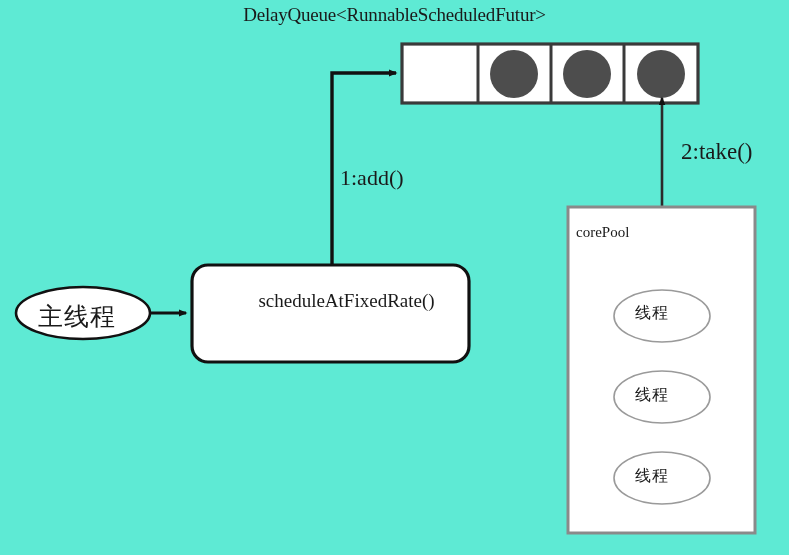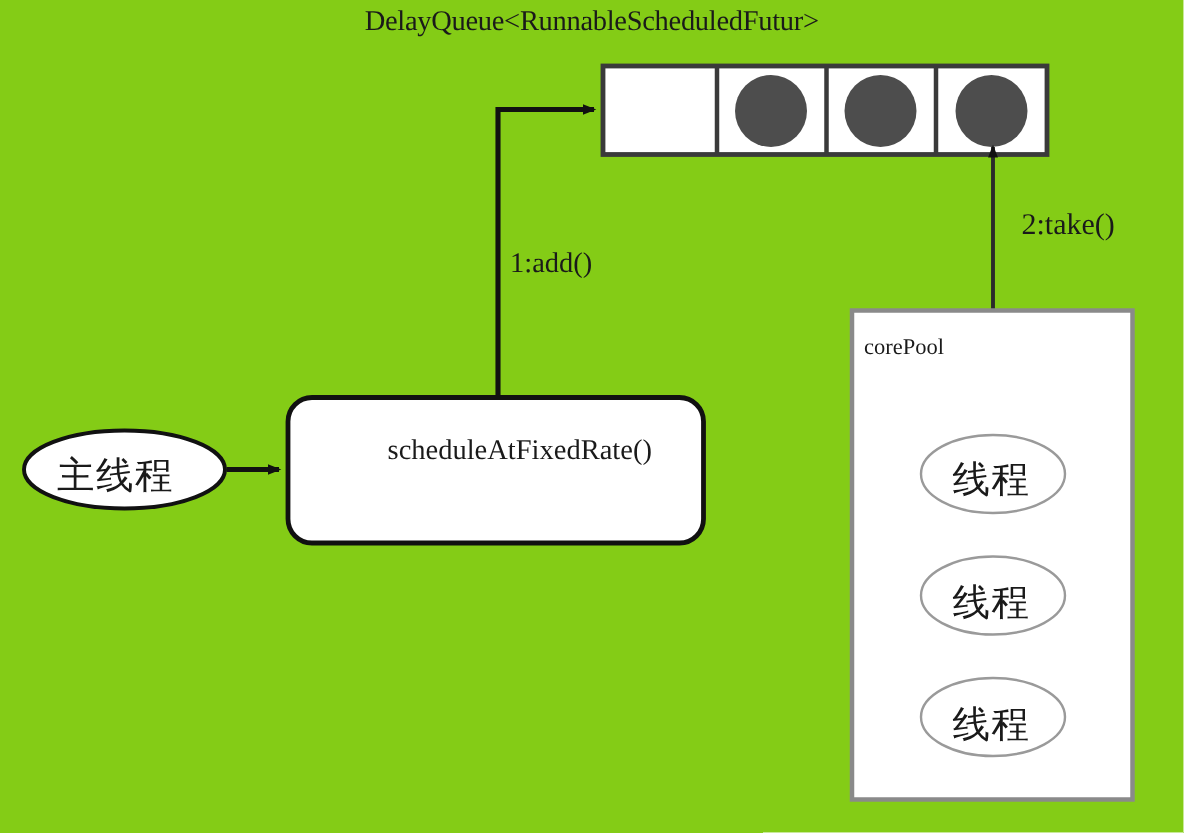--- a/index.html
+++ b/index.html
@@ -7,21 +7,21 @@
     padding: 0;
     background: #ffffff;
   }
   body {
     font-family: "Liberation Serif", "DejaVu Serif", serif;
   }
   #canvas {
     position: relative;
     width: 789px;
     height: 555px;
-    background: #84cc16;
+    background: #5eead4;
     overflow: hidden;
   }
   svg.layer {
     position: absolute;
     left: 0;
     top: 0;
     width: 789px;
     height: 555px;
   }
   .txt {
@@ -37,26 +37,26 @@
     left: 0;
     top: 4px;
     width: 789px;
     text-align: center;
     font-size: 19px;
     letter-spacing: -0.2px;
   }
   #label-add {
     left: 340px;
     top: 165px;
-    font-size: 19px;
+    font-size: 22px;
   }
   #label-take {
     left: 681px;
     top: 139px;
-    font-size: 20px;
+    font-size: 23px;
   }
   #label-corepool {
     left: 576px;
     top: 224px;
     font-size: 15px;
   }
   #label-main-thread {
     left: 38px;
     top: 300px;
     font-size: 25px;
@@ -64,21 +64,21 @@
   }
   .sched-line {
     left: 192px;
     width: 309px;
     text-align: center;
     font-size: 19px;
   }
   #sched-1 { top: 290px; }
   #sched-2 { top: 317px; }
   .thread-label {
-    font-size: 25px;
+    font-size: 16px;
     letter-spacing: 1px;
   }
   #thread-1 { left: 635px; top: 303px; }
   #thread-2 { left: 635px; top: 385px; }
   #thread-3 { left: 635px; top: 466px; }
 </style>
 </head>
 <body>
 
 <div id="canvas">

